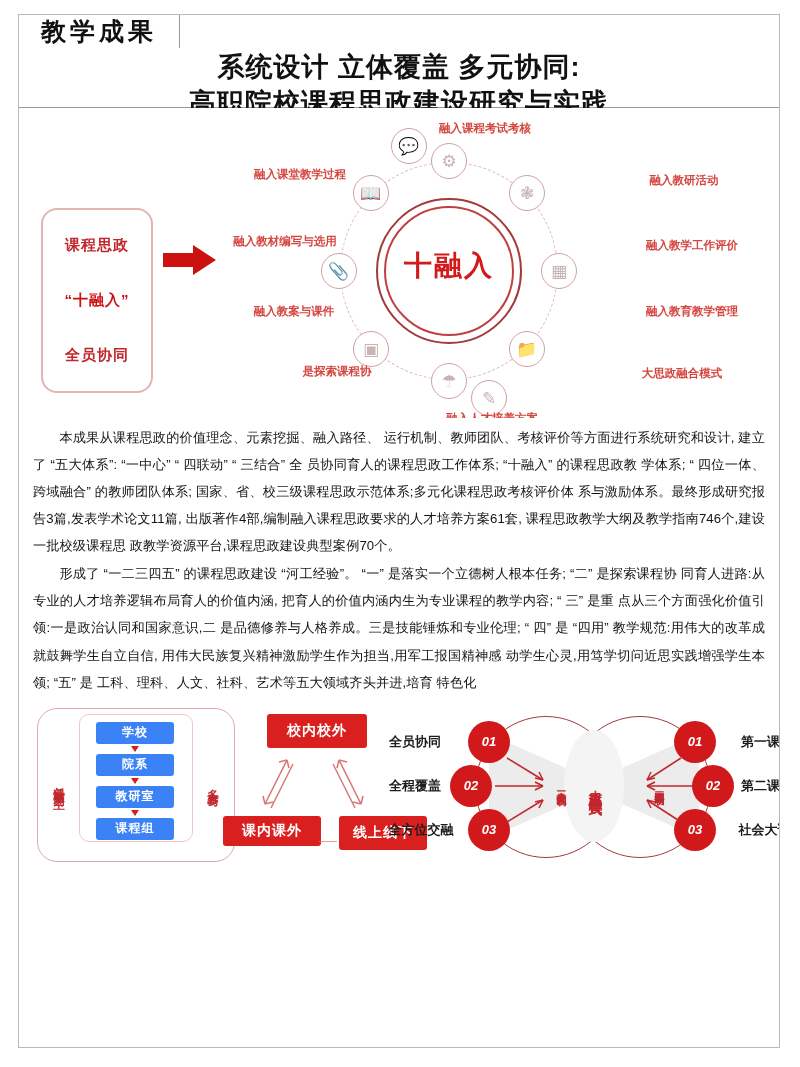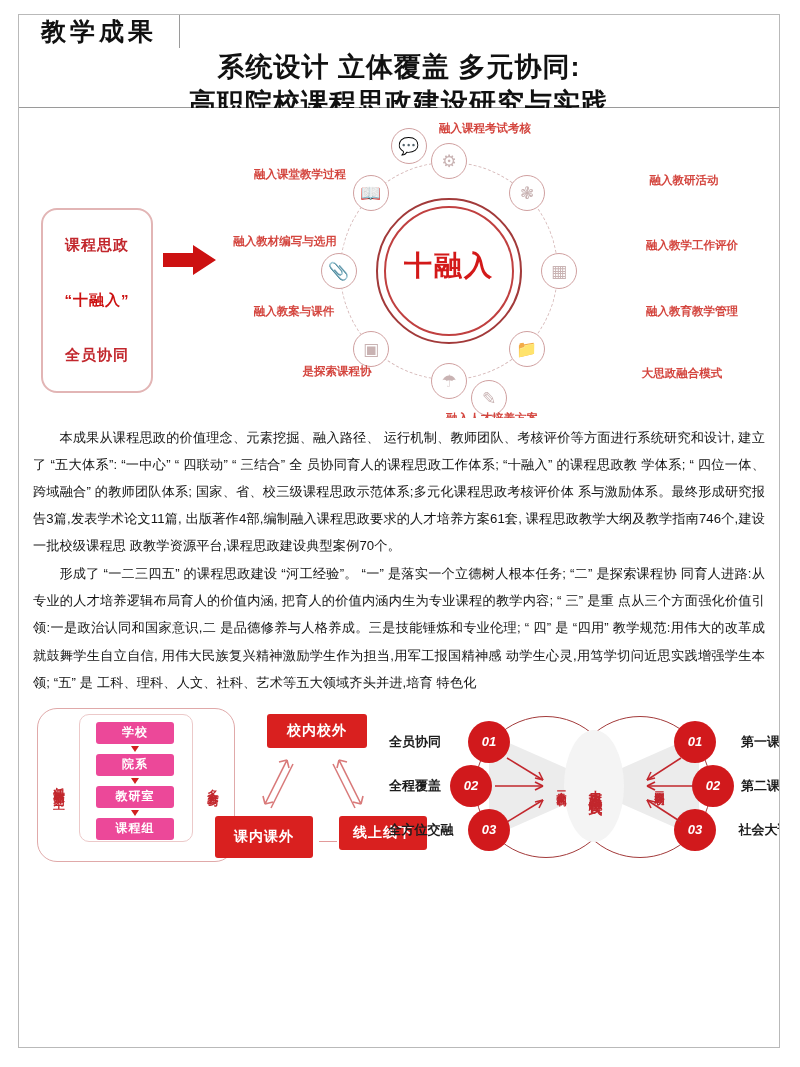--- a/index.html
+++ b/index.html
@@ -124,21 +124,21 @@
     width:196px;height:152px;
     border:1.5px solid #e0a9a9;border-radius:20px;
   }
   .org-inner{
     position:absolute;left:60px;top:14px;
     width:112px;height:126px;
     border:1.5px solid #ecc9c9;border-radius:10px;
   }
   .org-box{
     position:absolute;left:50%;transform:translateX(-50%);
-    width:78px;height:22px;background:#ec4899;
+    width:78px;height:22px;background:#3b82f6;
     border-radius:3px;color:#fff;font-size:12px;font-weight:bold;
     display:flex;align-items:center;justify-content:center;
     letter-spacing:1px;
   }
   .org-vtext{
     position:absolute;font-size:11.5px;font-weight:bold;
     color:#c2272d;writing-mode:vertical-rl;
     letter-spacing:2px;line-height:1.05;
     transform:translateY(-50%);
   }
@@ -252,21 +252,21 @@
       <div class="org-arrow" style="left:116px;top:46px"></div>
       <div class="org-box" style="left:116px;top:54px">院系</div>
       <div class="org-arrow" style="left:116px;top:78px"></div>
       <div class="org-box" style="left:116px;top:86px">教研室</div>
       <div class="org-arrow" style="left:116px;top:110px"></div>
       <div class="org-box" style="left:116px;top:118px">课程组</div>
     </div>
 
     <div>
       <div class="tri-box" style="left:248px;top:14px;width:100px;height:34px">校内校外</div>
-      <div class="tri-box" style="left:196px;top:116px;width:98px;height:42px">课内课外</div>
+      <div class="tri-box" style="left:204px;top:116px;width:98px;height:30px">课内课外</div>
       <div class="tri-box" style="left:320px;top:116px;width:88px;height:34px">线上线下</div>
       <svg style="position:absolute;left:190px;top:46px;width:230px;height:96px" viewBox="0 0 230 96">
         <g fill="none" stroke="#d97a7a" stroke-width="1.6">
           <path d="M78 14 L56 58 M78 14 L70 16 M78 14 L80 22 M56 58 L64 56 M56 58 L54 50"></path>
           <path d="M84 18 L62 62"></path>
           <path d="M130 14 L152 58 M130 14 L128 22 M130 14 L138 16 M152 58 L154 50 M152 58 L144 56"></path>
           <path d="M124 18 L146 62"></path>
           <path d="M110 102 L128 102 M110 98 L104 102 L110 106 M128 98 L134 102 L128 106"></path>
           <path d="M110 96 L128 96 M110 108 L128 108"></path>
         </g>

